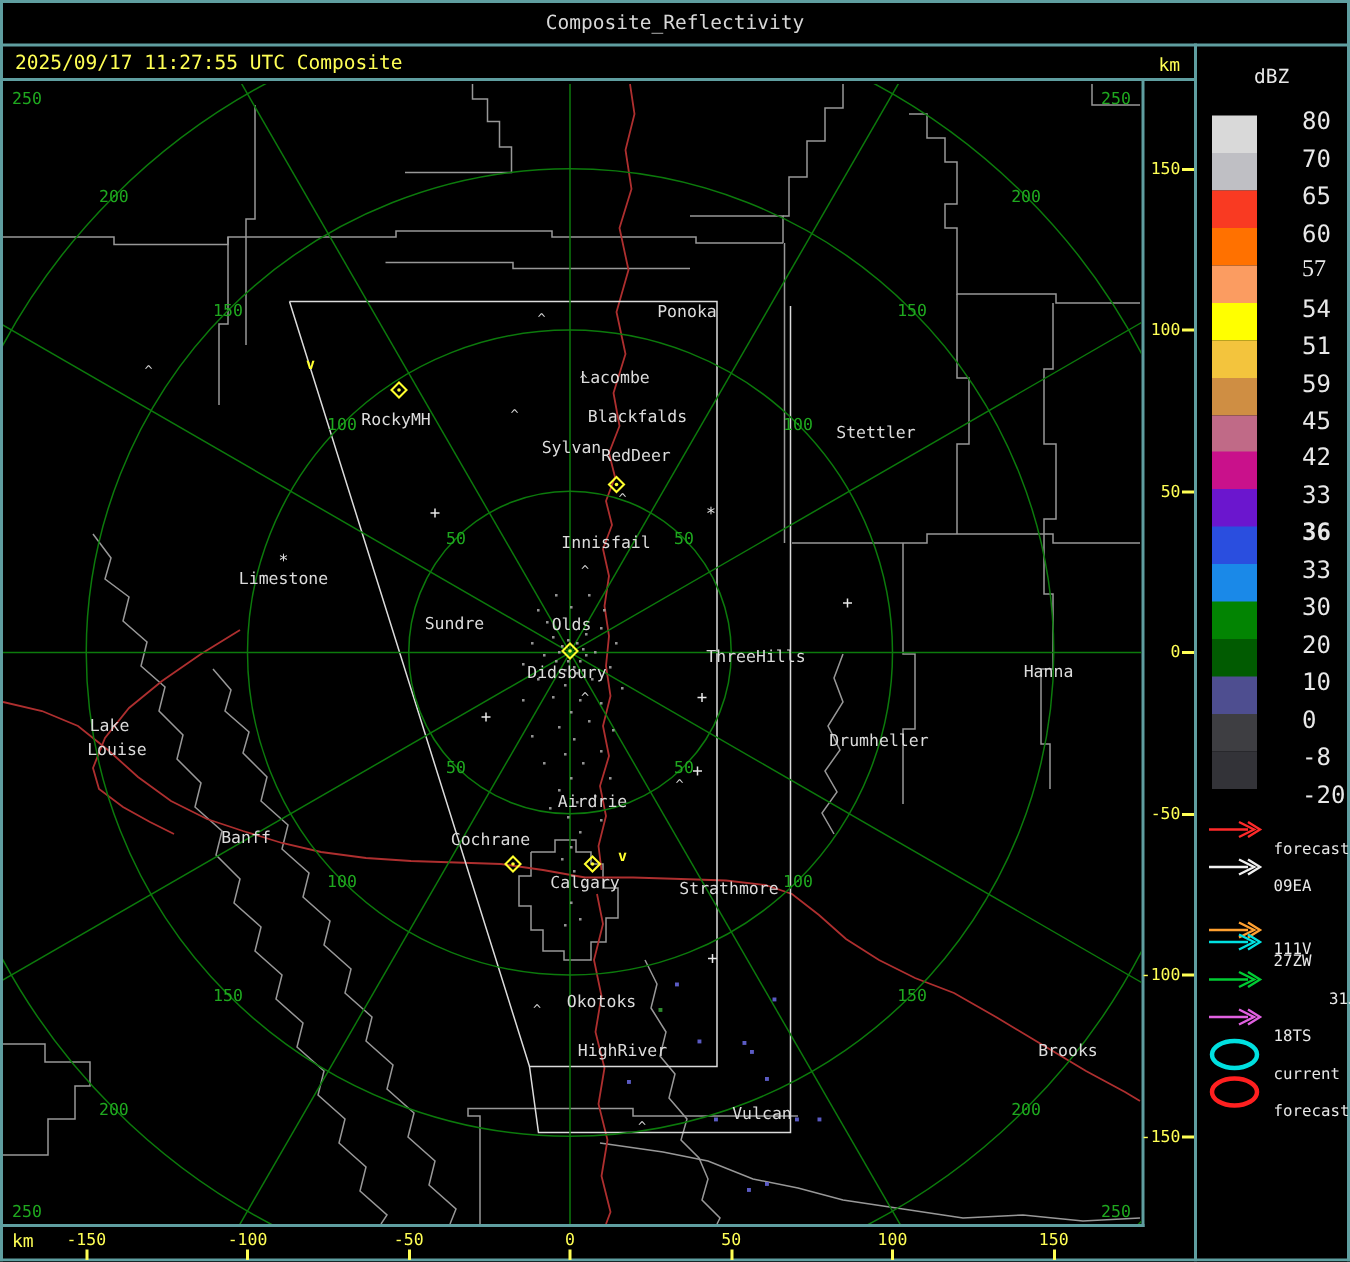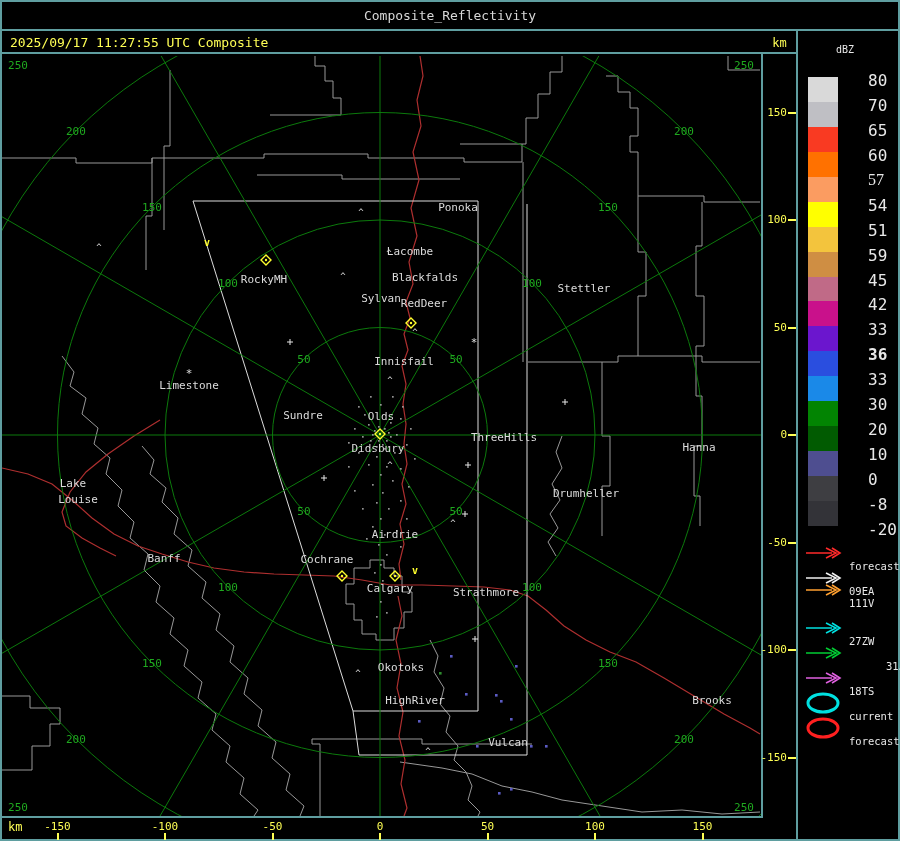--- a/index.html
+++ b/index.html
@@ -6,21 +6,21 @@
   body{width:900px;height:841px;position:relative;background:#000;overflow:hidden;
        font-family:"DejaVu Sans Mono","Liberation Mono",monospace;}
   .tl{position:absolute;background:#5F9EA0;}
   .txt{position:absolute;white-space:pre;}
   .yellow{color:#FFFF55;}
   #title-bar{position:absolute;left:0;top:0;width:728px;height:29px;}
   #window-title{left:0;top:8px;width:900px;text-align:center;font-size:13px;color:#D8D8D8;}
   #timestamp{left:10px;top:35px;font-size:13px;}
   #km-right-unit{left:763px;top:36px;width:33px;text-align:center;font-size:12px;}
   #map-viewport{position:absolute;left:2px;top:56px;width:759px;height:760px;overflow:hidden;}
-  #dbz-title{left:836px;top:44px;font-size:10px;color:#E8E8E8;}
+  #dbz-title{left:836px;top:44px;font-size:13px;color:#E8E8E8;}
   .scale-band{position:absolute;left:808px;width:30px;}
   .scale-label{position:absolute;left:868px;width:42px;font-size:16px;color:#E8E8E8;}
   .leg-row{position:absolute;left:804px;height:20px;display:flex;align-items:center;gap:7px;}
   .leg-label{font-size:10.5px;color:#E8E8E8;white-space:pre;margin-top:25px;}
   .ax-blabel{position:absolute;width:44px;text-align:center;font-size:11px;color:#FFFF55;top:820px;}
   .ax-btick{position:absolute;top:833px;width:2px;height:7px;background:#FFFF55;}
   .ax-rlabel{position:absolute;width:28px;text-align:right;font-size:11px;color:#FFFF55;left:759px;}
   .ax-rtick{position:absolute;left:788px;width:8px;height:2px;background:#FFFF55;}
   #bottom-km{left:8px;top:820px;font-size:12px;}
 </style>
@@ -286,21 +286,21 @@
         <path d="M2,11 H28 M22,6 L32,11 L22,16 M28,6 L36,11 L28,16" stroke="#FF2A2A" fill="none" stroke-width="1.6"></path>
       </svg>
       <span class="leg-label">forecast</span>
     </div>
     <div class="leg-row" style="top: 568px;">
       <svg width="38" height="22">
         <path d="M2,11 H28 M22,6 L32,11 L22,16 M28,6 L36,11 L28,16" stroke="#F0F0F0" fill="none" stroke-width="1.6"></path>
       </svg>
       <span class="leg-label">09EA</span>
     </div>
-    <div class="leg-row" style="top: 580px;">
+    <div class="leg-row" style="top: 610px;">
       <svg width="38" height="22">
         <path d="M2,11 H28 M22,6 L32,11 L22,16 M28,6 L36,11 L28,16" stroke="#FFA030" fill="none" stroke-width="1.6"></path>
       </svg>
       <span class="leg-label">111V</span>
     </div>
     <div class="leg-row" style="top: 618px;">
       <svg width="38" height="22">
         <path d="M2,11 H28 M22,6 L32,11 L22,16 M28,6 L36,11 L28,16" stroke="#00E0E0" fill="none" stroke-width="1.6"></path>
       </svg>
       <span class="leg-label">27ZW</span>

